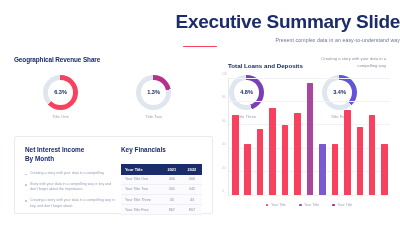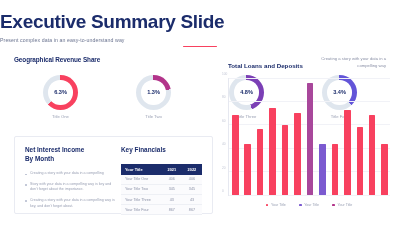--- a/index.html
+++ b/index.html
@@ -5,21 +5,21 @@
   * { box-sizing: border-box; margin: 0; padding: 0; }
   html, body {
     width: 400px; height: 225px;
     background: #ffffff;
     font-family: "Liberation Sans", sans-serif;
     overflow: hidden;
   }
   .slide { position: relative; width: 400px; height: 225px; background: #ffffff; }
 
   
-  .header { text-align: left; padding-top: 12px; }
+  .header { text-align: right; padding-top: 12px; }
   .title {
     font-size: 19px; font-weight: bold; color: #1b2c6b;
     letter-spacing: -0.3px; line-height: 1;
   }
   .subtitle {
     font-size: 5.2px; color: #6b7490; margin-top: 6px; letter-spacing: 0.1px;
   }
   .title-rule {
     width: 34px; height: 1.4px; background: #f8415f;
     margin: 3px auto 0; border-radius: 1px;

